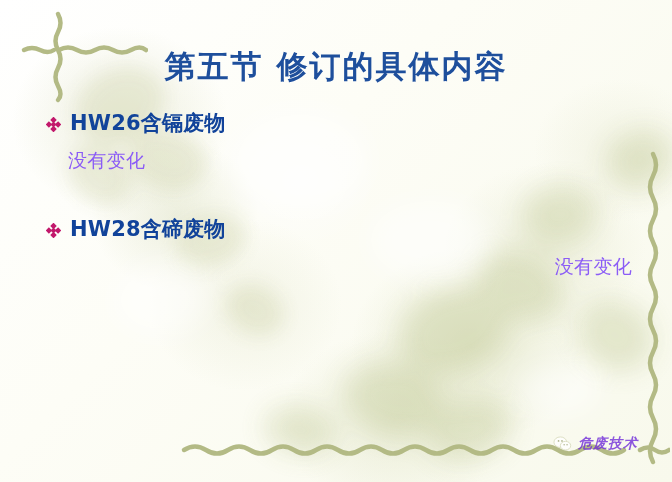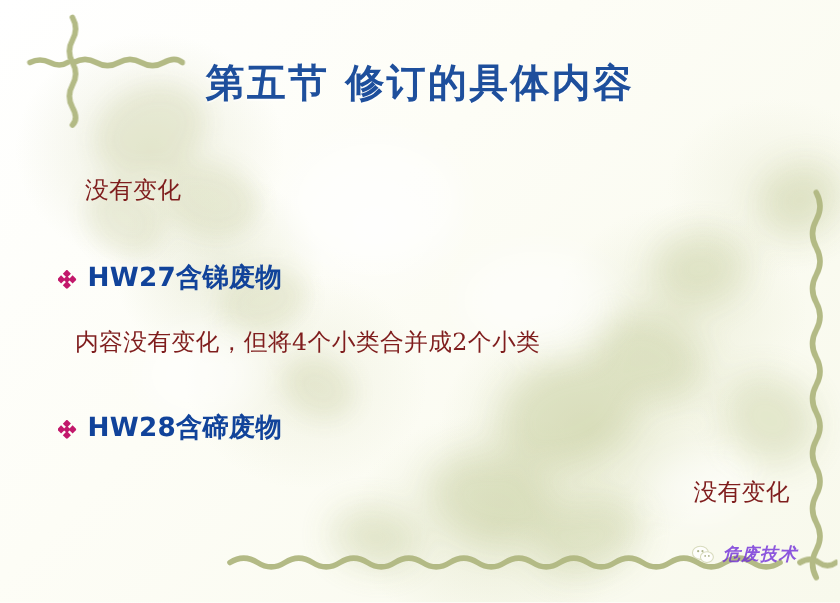--- a/index.html
+++ b/index.html
@@ -79,23 +79,23 @@
   }
   .head-text{
     color:#11439a;
     font-family:"DejaVu Sans","Liberation Sans",sans-serif;
     font-weight:bold;
     font-size:21px;
     letter-spacing:.2px;
     white-space:nowrap;
   }
   .sub{
-    margin-top:27px;
+    margin-top:13px;
     margin-left:22px;
-    color:#7f1d1d;
+    color:#8b5cf6;
     font-family:"DejaVu Serif","Liberation Serif",serif;
     font-size:19px;
     letter-spacing:.3px;
     white-space:nowrap;
   }
   .blk1 .sub{margin-left:22px;}
   .blk2{margin-top:46px;}
   .blk2 .sub{margin-left:14px;}
   .blk3{margin-top:44px;text-align:right;}
   .blk3 .sub{margin-left:22px;}
@@ -185,38 +185,35 @@
       <path d="M4 12 q11 -7 22 0 t22 0 t22 0 t22 0 t22 0 t22 0 t22 0 t22 0
                t22 0 t22 0 t22 0 t22 0 t22 0 t22 0 t22 0 t22 0 t22 0 t22 0 t22 0 t22 0"></path>
     </g>
   </svg>
 
   <div class="title">第五节  修订的具体内容</div>
 
   <div class="content">
 
     <div class="block blk1">
-      <div class="sub">没有变化</div>
-    </div>
-
-    <div class="block blk2">
       <div class="head">
         <svg class="bullet" viewBox="0 0 15 15">
           <g fill="#c2186b">
             <rect x="5.2" y="0.6" width="4.6" height="4.6" transform="rotate(45 7.5 2.9)"></rect>
             <rect x="0.6" y="5.2" width="4.6" height="4.6" transform="rotate(45 2.9 7.5)"></rect>
             <rect x="9.8" y="5.2" width="4.6" height="4.6" transform="rotate(45 12.1 7.5)"></rect>
             <rect x="5.2" y="9.8" width="4.6" height="4.6" transform="rotate(45 7.5 12.1)"></rect>
             <rect x="5.4" y="5.4" width="4.2" height="4.2" transform="rotate(45 7.5 7.5)"></rect>
           </g>
         </svg>
-        <span class="head-text">HW27含锑废物</span>
+        <span class="head-text">HW26含镉废物</span>
       </div>
-      <div class="sub">内容没有变化，但将4个小类合并成2个小类</div>
+      <div class="sub">没有变化</div>
     </div>
+
 
     <div class="block blk3">
       <div class="head">
         <svg class="bullet" viewBox="0 0 15 15">
           <g fill="#c2186b">
             <rect x="5.2" y="0.6" width="4.6" height="4.6" transform="rotate(45 7.5 2.9)"></rect>
             <rect x="0.6" y="5.2" width="4.6" height="4.6" transform="rotate(45 2.9 7.5)"></rect>
             <rect x="9.8" y="5.2" width="4.6" height="4.6" transform="rotate(45 12.1 7.5)"></rect>
             <rect x="5.2" y="9.8" width="4.6" height="4.6" transform="rotate(45 7.5 12.1)"></rect>
             <rect x="5.4" y="5.4" width="4.2" height="4.2" transform="rotate(45 7.5 7.5)"></rect>

